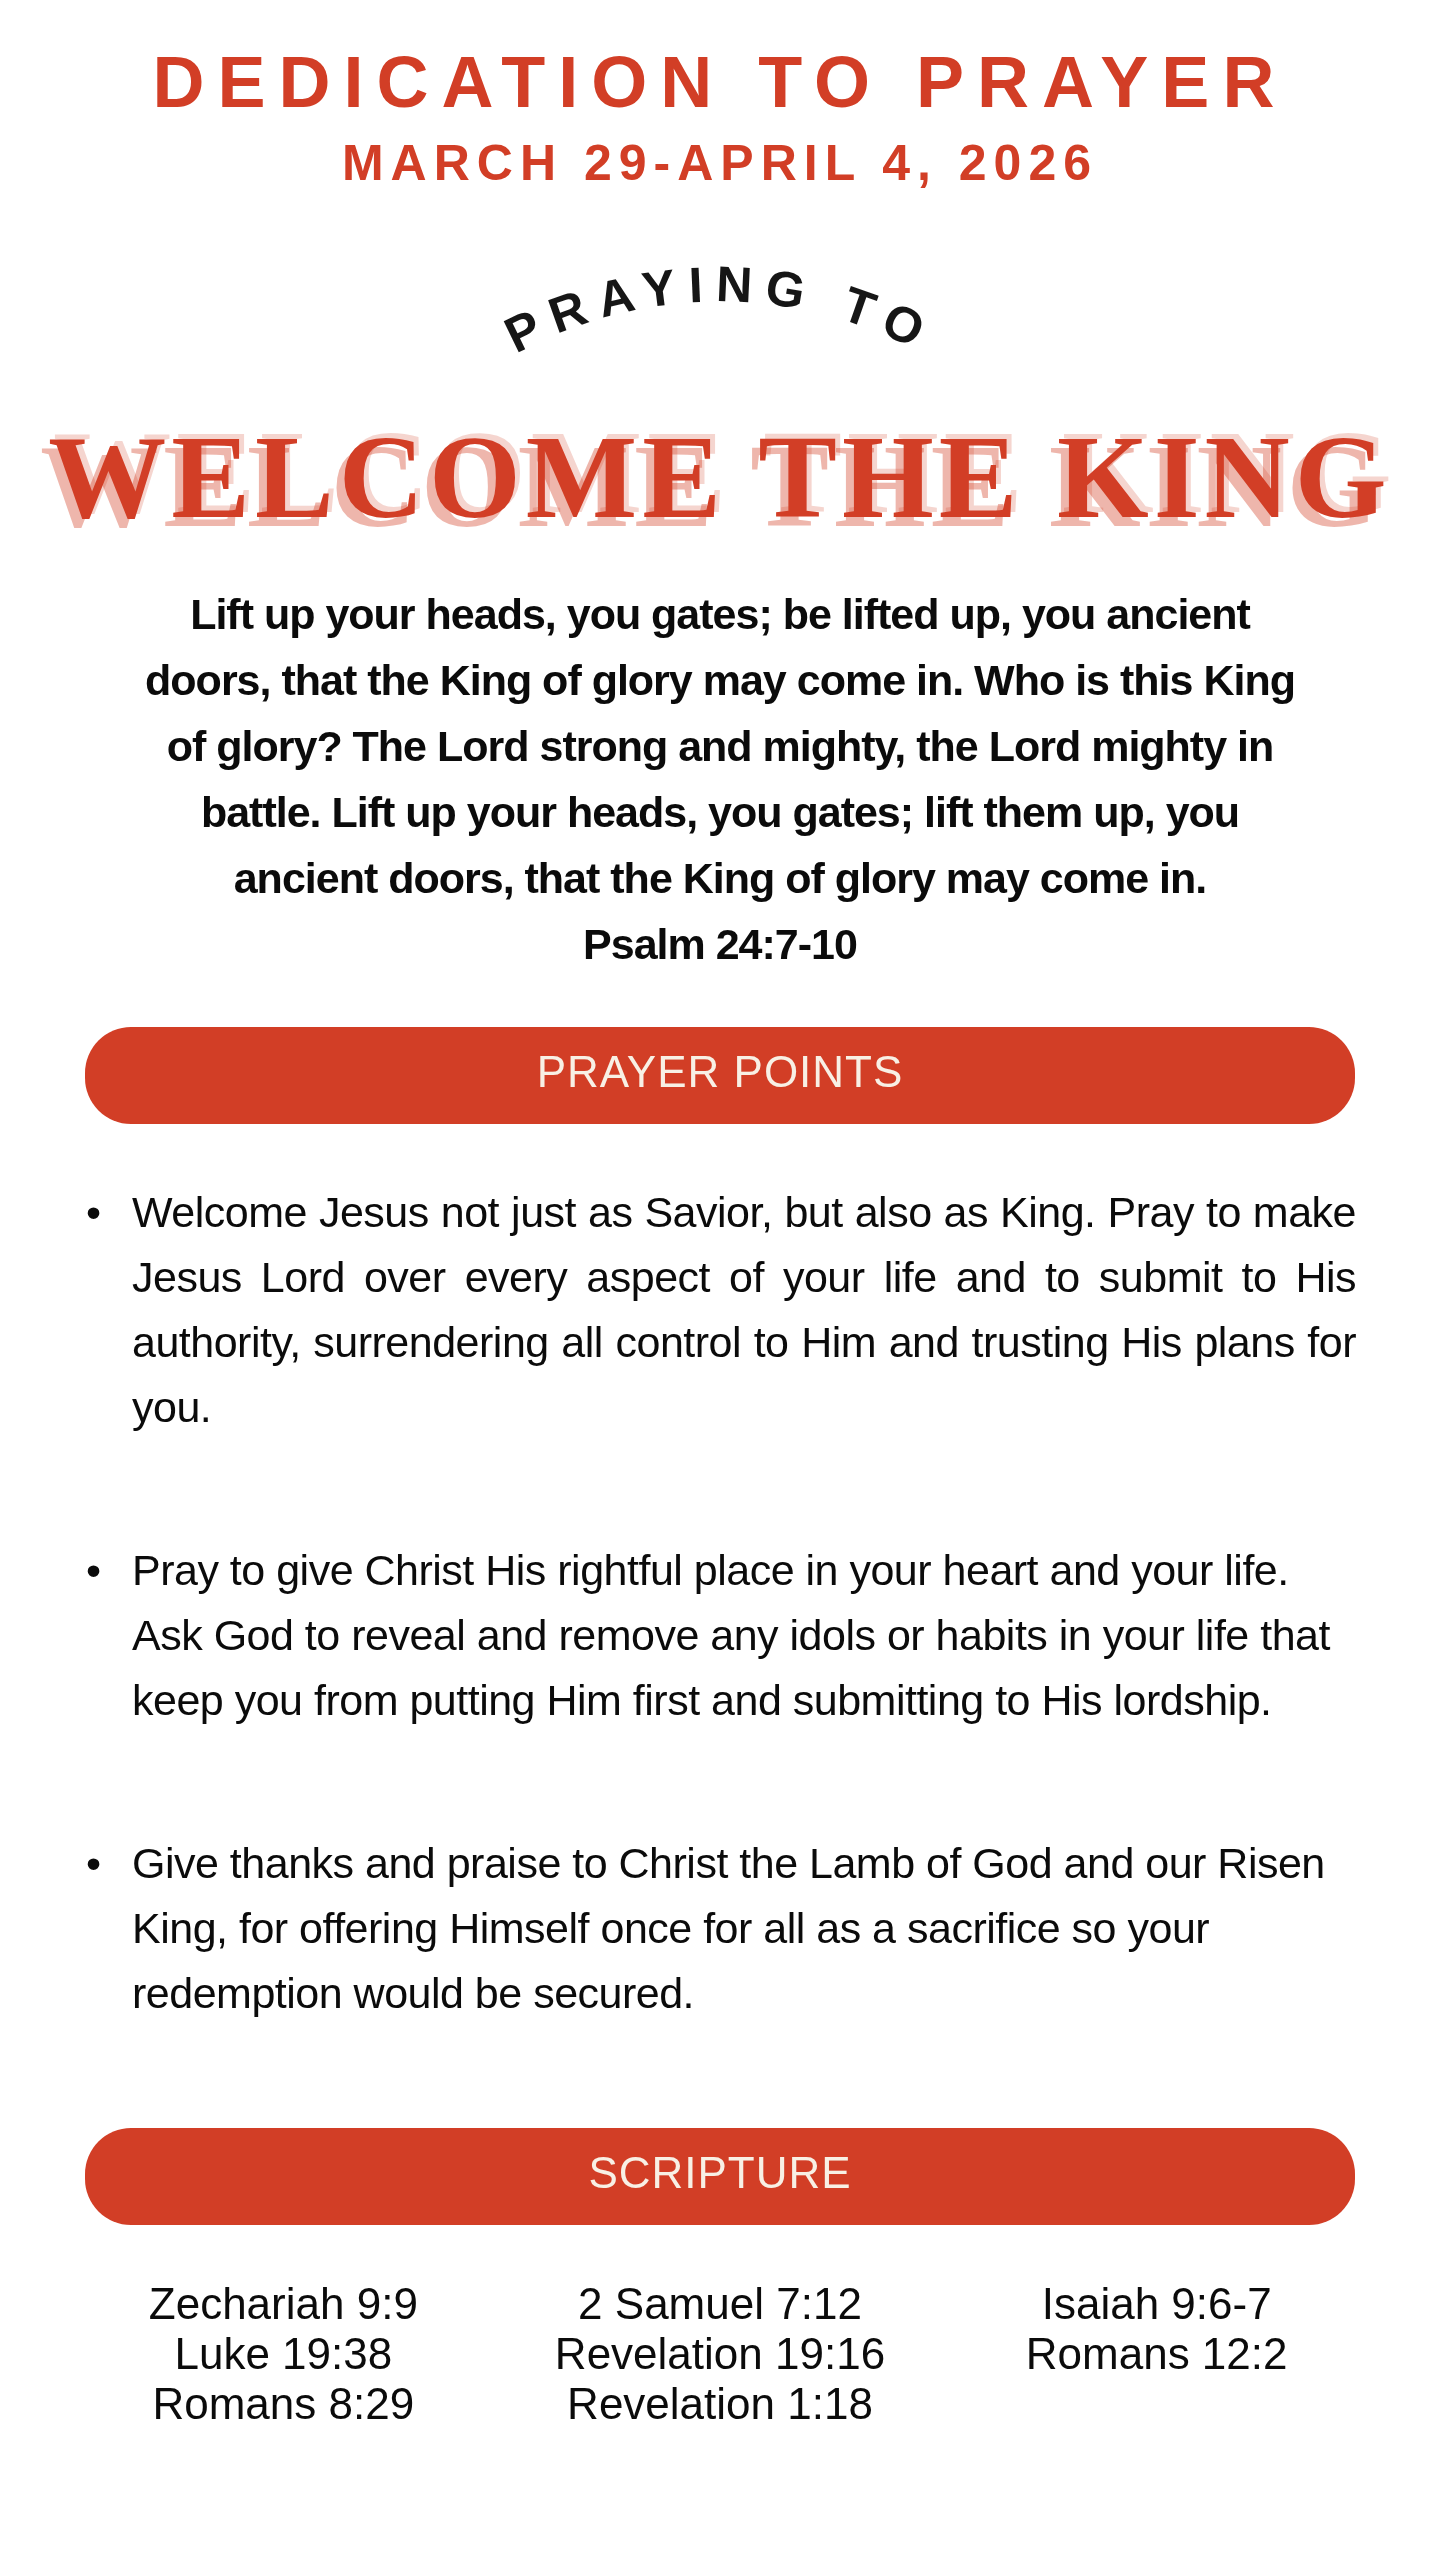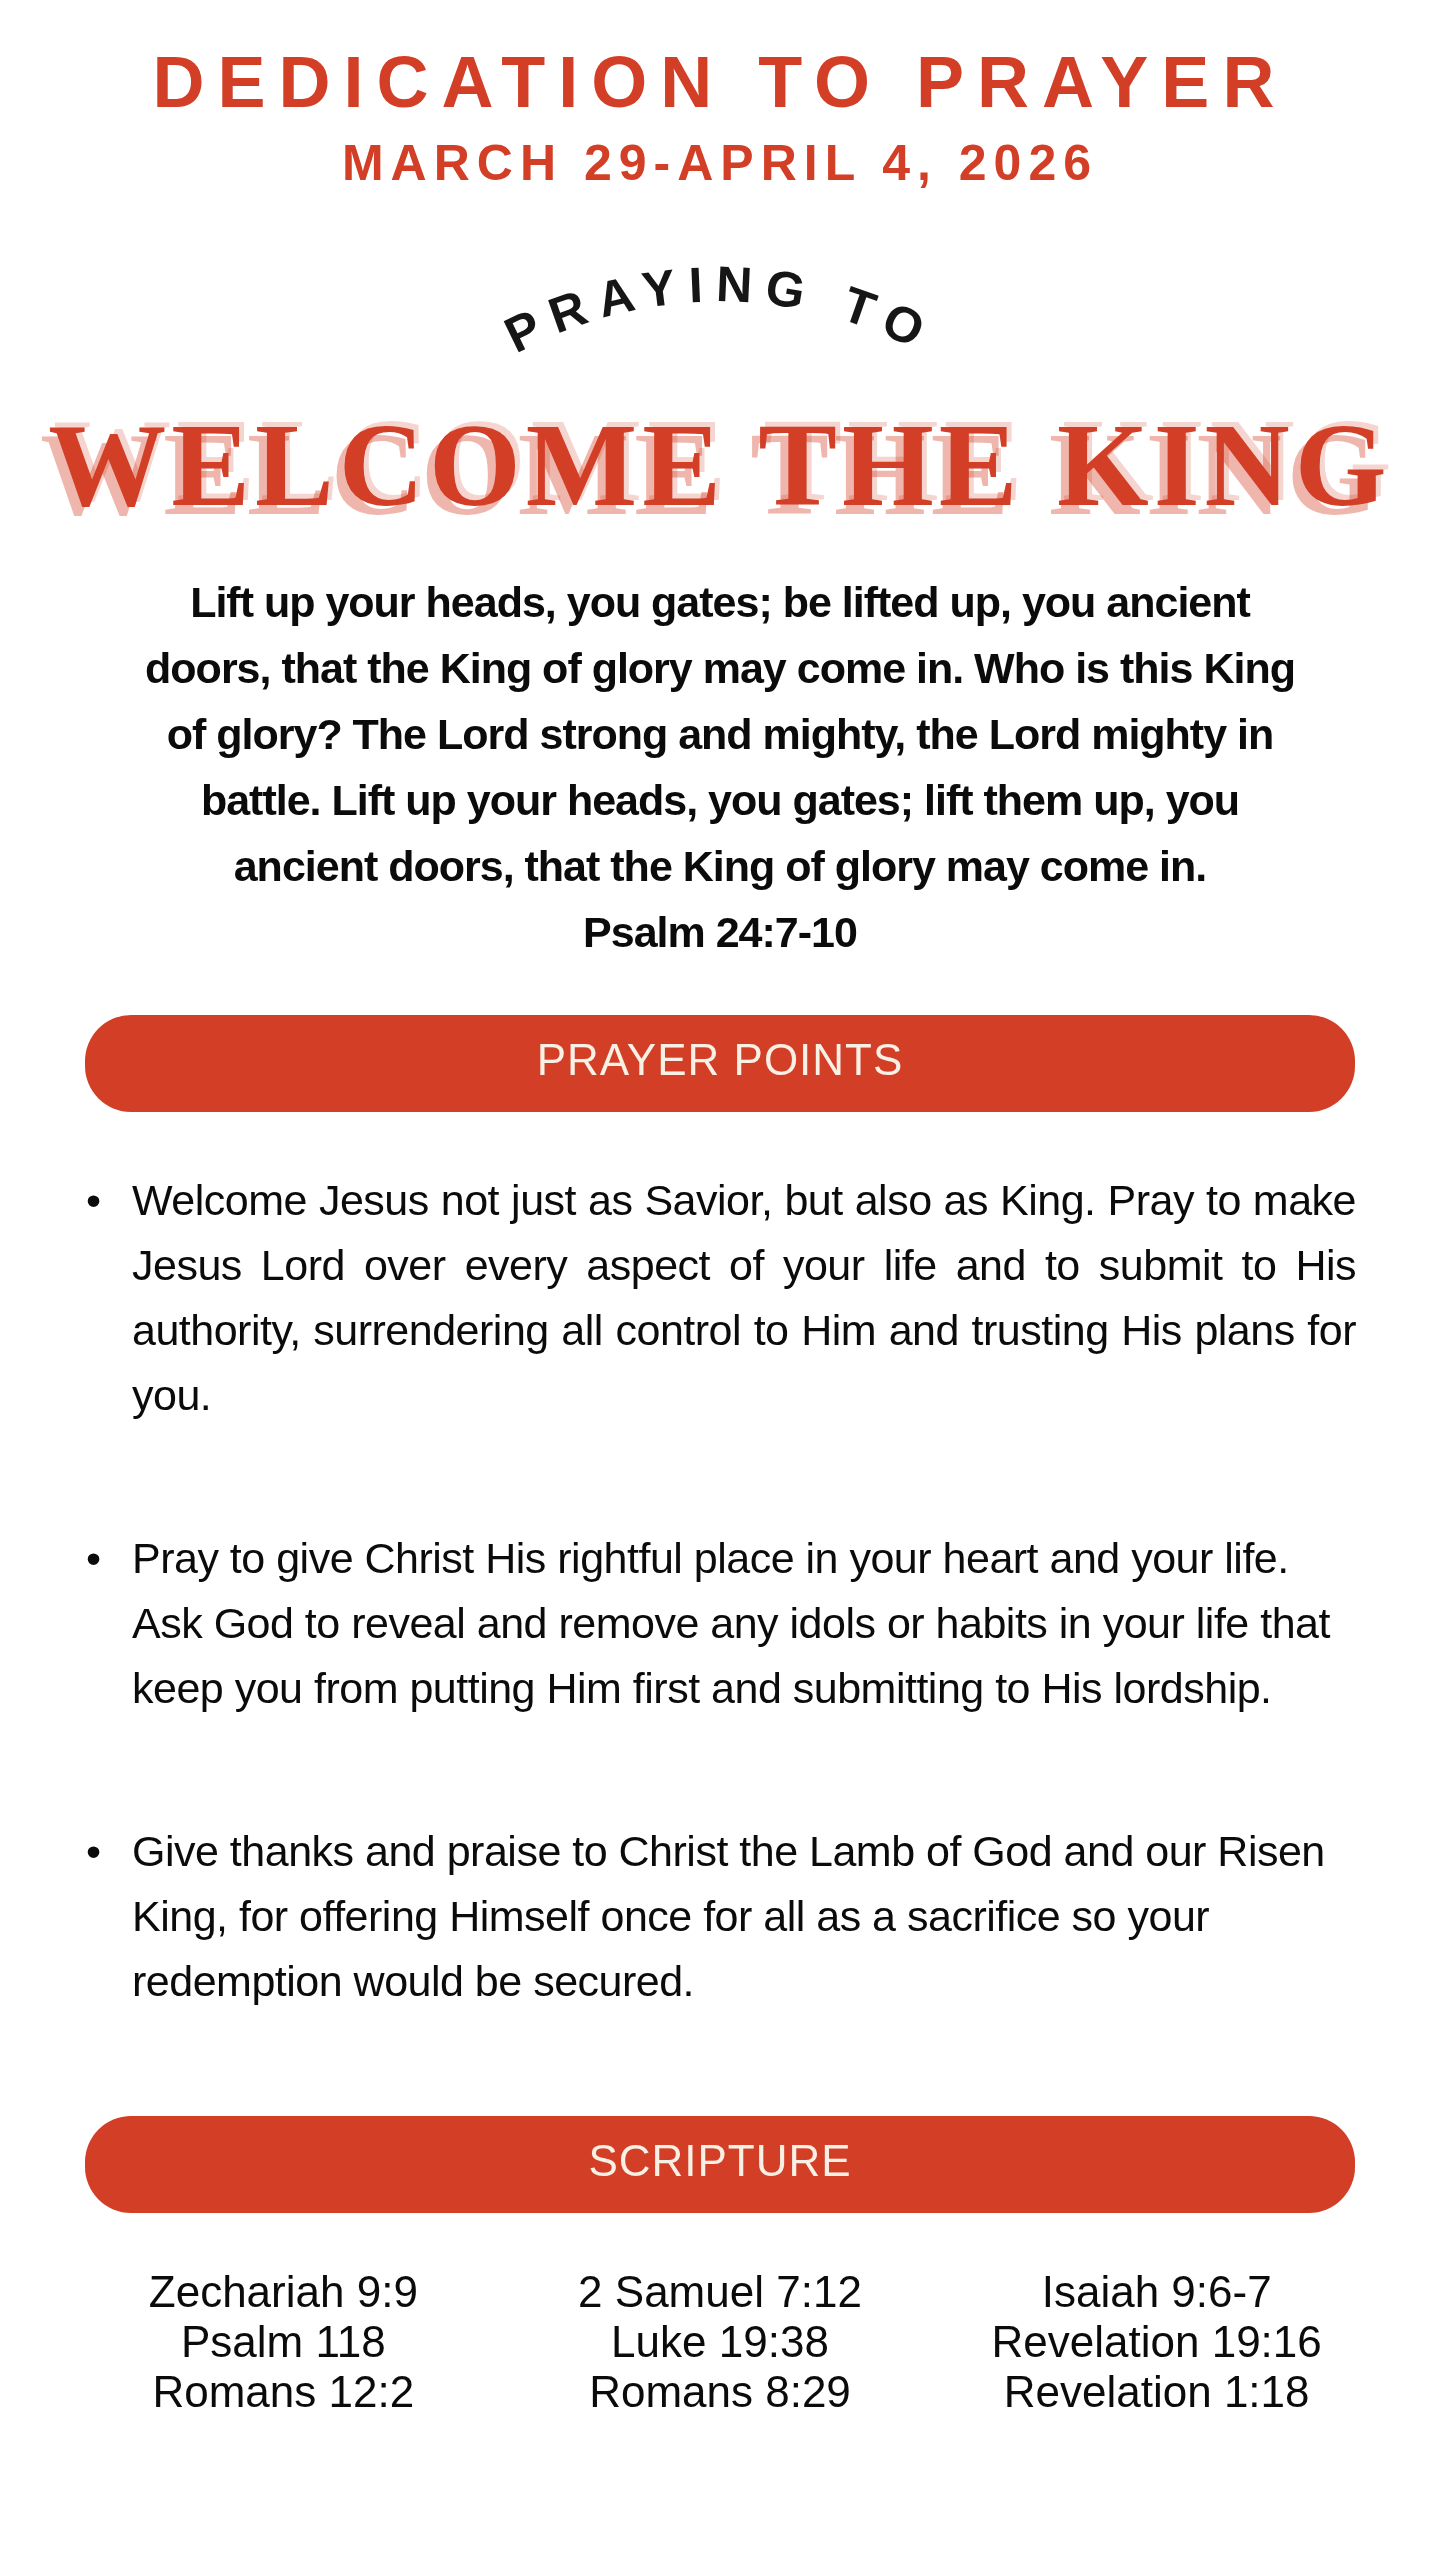--- a/index.html
+++ b/index.html
@@ -38,21 +38,21 @@
     margin:28px auto 0;
   }
   .arc-svg text{
     font-family:"Liberation Sans", sans-serif;
     font-weight:bold;
     font-size:50px;
     letter-spacing:12px;
     fill:#161616;
   }
   .main-heading{
-    margin-top:6px;
+    margin-top:18px;
     font-family:"Liberation Serif", serif;
     font-weight:bold;
     font-size:118px;
     letter-spacing:5px;
     line-height:1;
     color:var(--accent);
     text-shadow:-8px 9px 0 rgba(211,64,38,0.38), 5px -5px 0 rgba(211,64,38,0.22);
     white-space:nowrap;
   }
   .quote{
@@ -140,19 +140,18 @@
   <li>Pray to give Christ His rightful place in your heart and your life. Ask God to reveal and remove any idols or habits in your life that keep you from putting Him first and submitting to His lordship.</li>
   <li>Give thanks and praise to Christ the Lamb of God and our Risen King, for offering Himself once for all as a sacrifice so your redemption would be secured.</li>
 </ul>
 
 <div class="pill scripture-pill">SCRIPTURE</div>
 
 <div class="scripture-grid">
   <div>Zechariah 9:9</div>
   <div>2 Samuel 7:12</div>
   <div>Isaiah 9:6-7</div>
-  <div>Psalm 118</div>
   <div>Luke 19:38</div>
   <div>Revelation 19:16</div>
   <div>Romans 12:2</div>
   <div>Romans 8:29</div>
   <div>Revelation 1:18</div>
 </div>
 
 </body></html>

